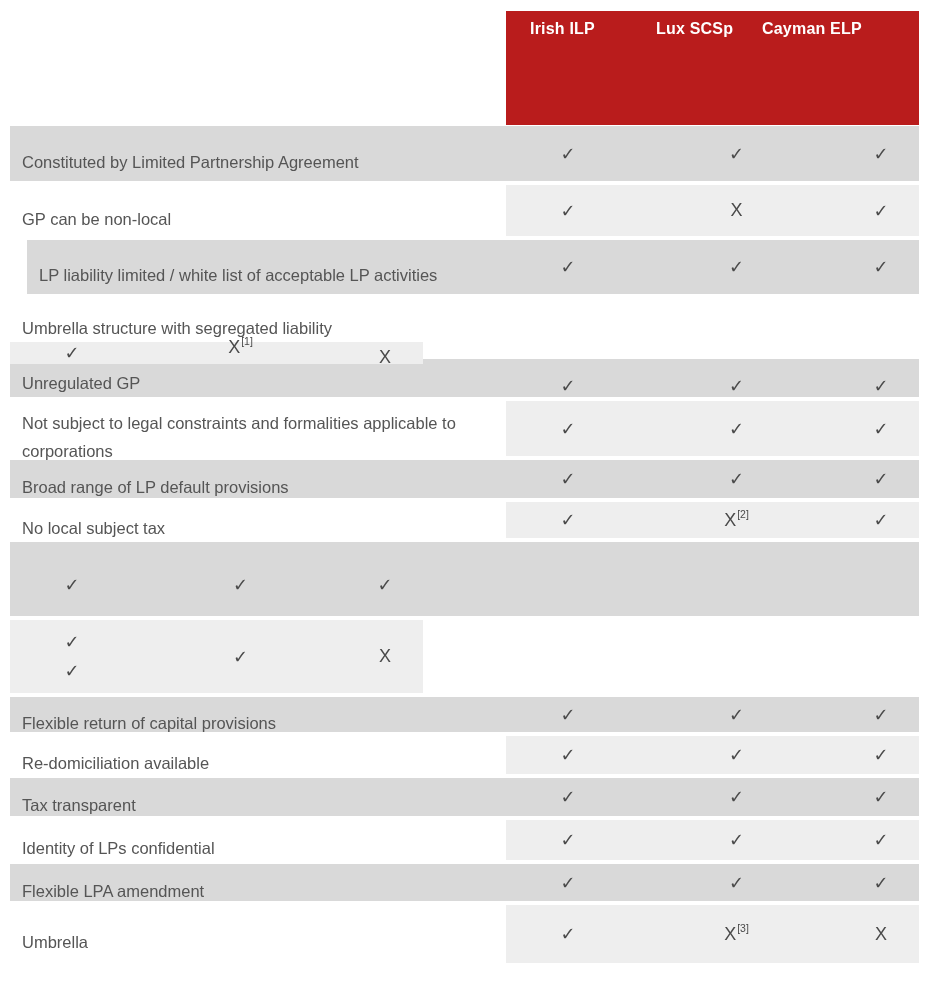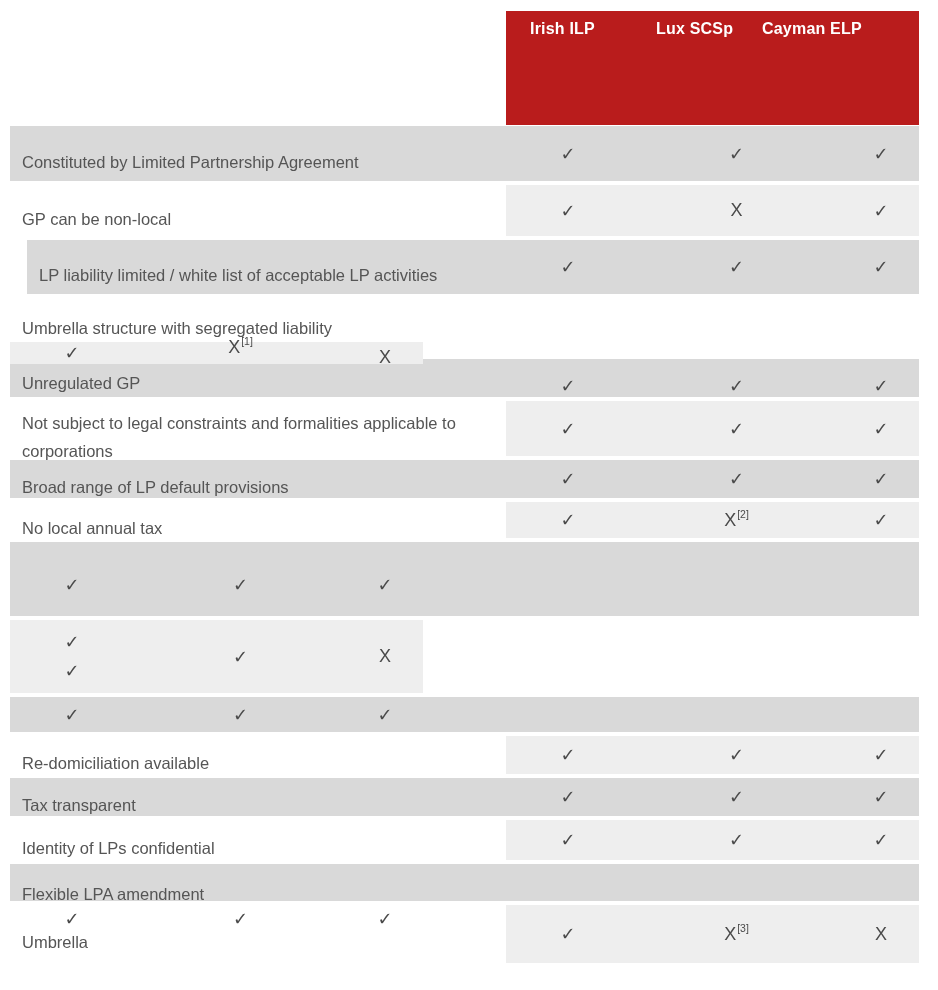--- a/index.html
+++ b/index.html
@@ -57,21 +57,21 @@
   #rows .row:nth-child(5)  { height:38px;align-items:flex-end; }
   #rows .row:nth-child(6)  { height:55px; }
   #rows .row:nth-child(7)  { height:38px; }
   #rows .row:nth-child(8)  { height:36px; }
   #rows .row:nth-child(9)  { height:74px; }
   #rows .row:nth-child(10) { height:73px; }
   #rows .row:nth-child(11) { height:35px; }
   #rows .row:nth-child(12) { height:38px; }
   #rows .row:nth-child(13) { height:38px; }
   #rows .row:nth-child(14) { height:40px; }
-  #rows .row:nth-child(15) { height:37px;flex-direction:column; }
+  #rows .row:nth-child(15) { height:37px; }
   #rows .row:nth-child(16) { height:58px; }
 
   
   #rows .row:nth-child(4) .c2 { transform:translateY(-6px); }
   #rows .row:nth-child(4) .c3 { transform:translateY(4px); }
 
   
   #rows .row:nth-child(9) .label { align-items:flex-start; padding-top:13px; }
   #rows .row:nth-child(9) .val   { padding-top:12px; }
 
@@ -187,21 +187,21 @@
           </div>
           <div class="val c2">
             <span class="glyph">✓</span>
           </div>
           <div class="val c3">
             <span class="glyph">✓</span>
           </div>
         </div>
       </div>
       <div class="row">
-        <div class="label">No local annual tax</div>
+        <div class="label">No local subject tax</div>
         <div class="vals">
           <div class="val c1">
             <span class="glyph">✓</span>
           </div>
           <div class="val c2">
             <span class="glyph">X</span>
             <span class="sup">[2]</span>
           </div>
           <div class="val c3">
             <span class="glyph">✓</span>
@@ -229,20 +229,21 @@
           </div>
           <div class="val c2">
             <span class="glyph">✓</span>
           </div>
           <div class="val c3">
             <span class="glyph">X</span>
           </div>
         </div>
       </div>
       <div class="row">
+        <div class="label">Flexible return of capital provisions</div>
         <div class="vals">
           <div class="val c1">
             <span class="glyph">✓</span>
           </div>
           <div class="val c2">
             <span class="glyph">✓</span>
           </div>
           <div class="val c3">
             <span class="glyph">✓</span>
           </div>

